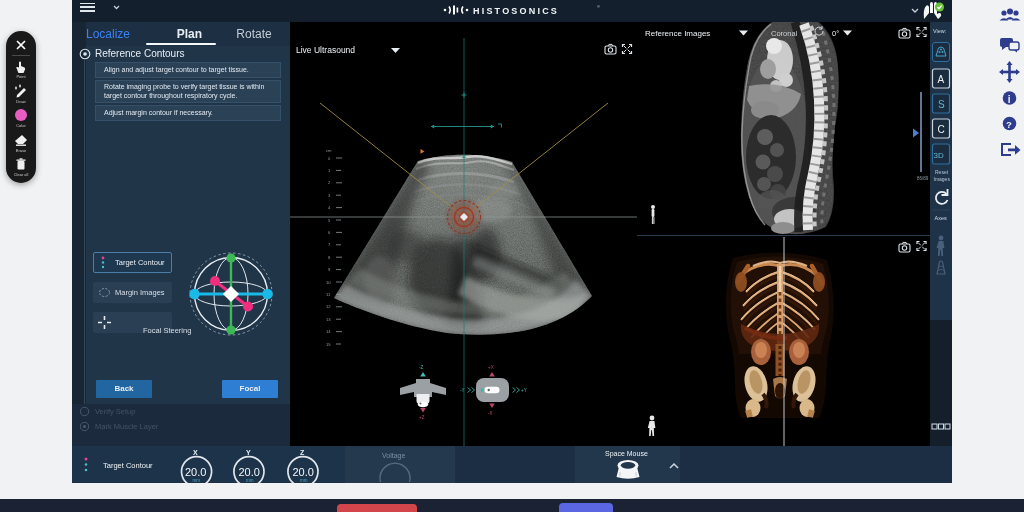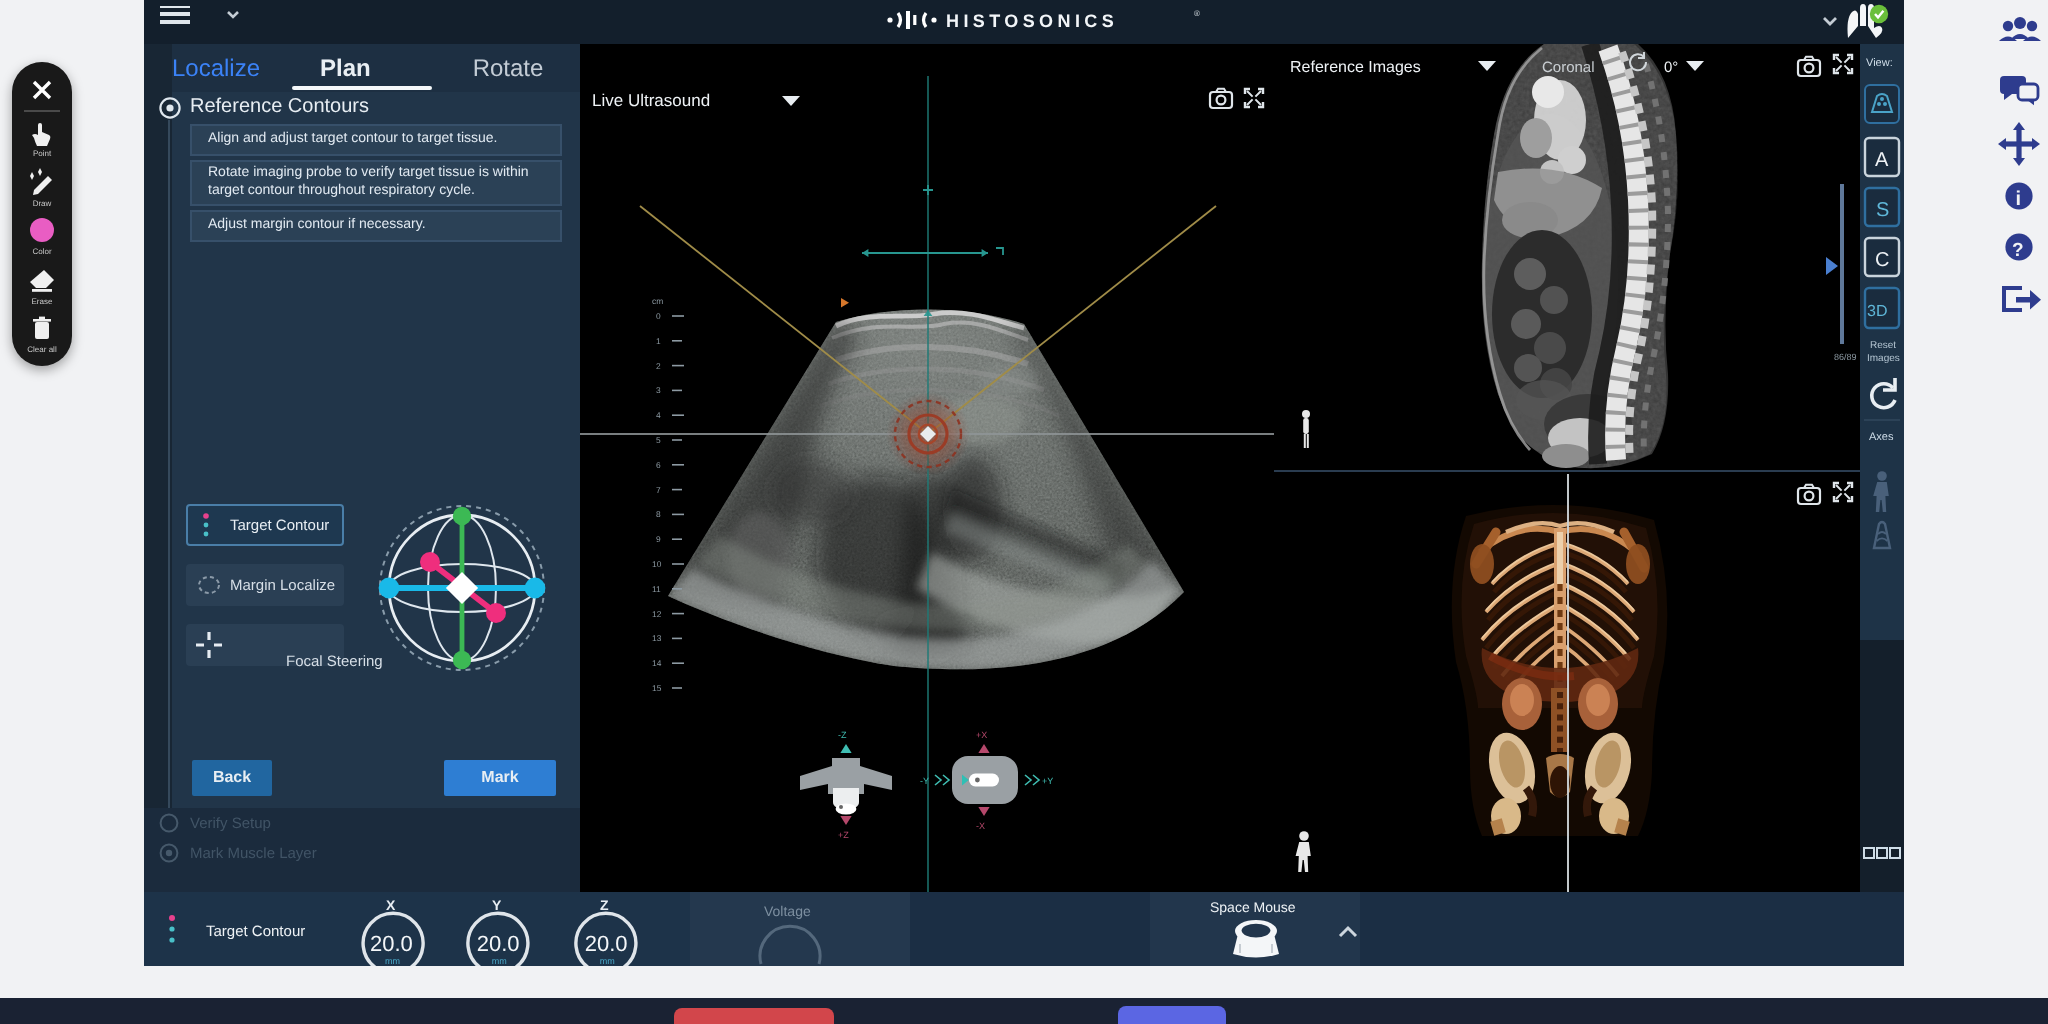--- a/index.html
+++ b/index.html
@@ -47,21 +47,21 @@
         <path d="M17.5 6 L19 7.7 L21.7 4.4" stroke="#fff" stroke-width="1.2" fill="none"></path>
       </svg>
     </div>
 
     <div class="abs" style="left:0;top:22px;width:14px;height:382px;background:#182634;"></div>
     <div class="abs" style="left:14px;top:22px;width:204px;height:24px;background:#1d2f42;"></div>
     <div class="abs" style="left:14px;top:46px;width:204px;height:358px;background:#213549;"></div>
     <div class="abs" style="left:0;top:404px;width:218px;height:42px;background:#1b2b3d;"></div>
 
     <div class="abs wt" style="left:4px;top:27px;width:64px;text-align:center;font-size:12px;color:#3b82f6;">Localize</div>
-    <div class="abs wt" style="left:88px;top:27px;width:42px;text-align:left;font-size:12px;font-weight:bold;">Plan</div>
+    <div class="abs wt" style="left:88px;top:27px;width:42px;text-align:right;font-size:12px;font-weight:bold;">Plan</div>
     <div class="abs" style="left:74px;top:42.5px;width:70px;height:2.2px;background:#f5f8fa;border-radius:2px;"></div>
     <div class="abs" style="left:152px;top:27px;width:60px;text-align:center;font-size:12px;color:#c3ccd5;">Rotate</div>
 
     <div class="abs" style="left:12px;top:60px;width:1px;height:344px;background:#35495c;"></div>
     <svg class="abs" style="left:7px;top:48px;" width="12" height="12">
         <circle cx="6" cy="6" r="4.8" stroke="#dfe7ee" stroke-width="1.1" fill="none"></circle>
         <circle cx="6" cy="6" r="1.8" fill="#dfe7ee"></circle>
       </svg>
     <div class="abs wt" style="left:23px;top:48px;font-size:10px;">Reference Contours</div>
 
@@ -77,21 +77,21 @@
     <div class="abs" style="left:21px;top:312px;width:79px;height:21px;background:#2a3f54;border-radius:2px;"></div>
     <svg class="abs" style="left:28px;top:256px;" width="6" height="14">
         <circle cx="3" cy="2" r="1.4" fill="#e8418d"></circle>
         <circle cx="3" cy="6.5" r="1.2" fill="#49c0c8"></circle>
         <circle cx="3" cy="11" r="1.2" fill="#49c0c8"></circle>
       </svg>
     <div class="abs wt" style="left:43px;top:258px;font-size:7.5px;">Target Contour</div>
     <svg class="abs" style="left:26px;top:287px;" width="13" height="11">
         <ellipse cx="6.5" cy="5.5" rx="5" ry="4" stroke="#8b9aa8" stroke-width="1" fill="none" stroke-dasharray="2 1.6"></ellipse>
       </svg>
-    <div class="abs" style="left:43px;top:288px;font-size:7.5px;color:#d7dfe7;">Margin Localize</div>
+    <div class="abs" style="left:43px;top:288px;font-size:7.5px;color:#d7dfe7;">Margin Images</div>
     <svg class="abs" style="left:26px;top:316px;" width="13" height="13">
         <path d="M6.5 0 V4 M6.5 9 V13 M0 6.5 H4 M9 6.5 H13" stroke="#e6ecf2" stroke-width="1.6"></path>
       </svg>
     <div class="abs" style="left:43px;top:326px;font-size:7.5px;color:#d7dfe7;margin-left:28px;">Focal Steering</div>
 
     <svg class="abs" style="left:116px;top:251px;" width="86" height="86" viewBox="0 0 86 86">
       <circle cx="43" cy="43" r="41" stroke="#93a6b5" stroke-width="1" fill="none" stroke-dasharray="2.5 2.5" opacity="0.9"></circle>
       <circle cx="43" cy="43" r="36.5" stroke="#e7edf2" stroke-width="1.4" fill="none"></circle>
       <ellipse cx="43" cy="43" rx="17" ry="36.5" stroke="#dfe7ee" stroke-width="1" fill="none"></ellipse>
       <ellipse cx="43" cy="43" rx="36.5" ry="12" stroke="#dfe7ee" stroke-width="1" fill="none"></ellipse>
@@ -100,22 +100,22 @@
       <line x1="27" y1="30" x2="60" y2="55.5" stroke="#ef2e7d" stroke-width="3"></line>
       <circle cx="43" cy="7" r="4.6" fill="#3cb954"></circle>
       <circle cx="43" cy="79" r="4.6" fill="#3cb954"></circle>
       <circle cx="6.5" cy="43" r="5.2" fill="#19b9e8"></circle>
       <circle cx="79.5" cy="43" r="5.2" fill="#19b9e8"></circle>
       <circle cx="27" cy="30" r="5" fill="#ef2e7d"></circle>
       <circle cx="60" cy="55.5" r="5" fill="#ef2e7d"></circle>
       <rect x="37.3" y="37.3" width="11.4" height="11.4" fill="#ffffff" transform="rotate(45 43 43)"></rect>
     </svg>
 
-    <div class="abs wt" style="left:24px;top:380px;width:40px;height:18px;background:#2166a0;border-radius:1px;text-align:center;font-size:8px;font-weight:bold;line-height:18px;">Back</div>
-    <div class="abs wt" style="left:150px;top:380px;width:56px;height:18px;background:#2e7ed3;border-radius:1px;text-align:center;font-size:8px;font-weight:bold;line-height:18px;">Mark</div>
+    <div class="abs wt" style="left:24px;top:380px;width:56px;height:18px;background:#2166a0;border-radius:1px;text-align:center;font-size:8px;font-weight:bold;line-height:18px;">Back</div>
+    <div class="abs wt" style="left:150px;top:380px;width:56px;height:18px;background:#2e7ed3;border-radius:1px;text-align:center;font-size:8px;font-weight:bold;line-height:18px;">Focal</div>
 
     <svg class="abs" style="left:7px;top:406px;" width="11" height="11">
         <circle cx="5.5" cy="5.5" r="4.2" stroke="#46596b" stroke-width="1" fill="none"></circle>
       </svg>
     <div class="abs" style="left:23px;top:407px;font-size:7.5px;color:#415466;">Verify Setup</div>
     <svg class="abs" style="left:7px;top:421px;" width="11" height="11">
         <circle cx="5.5" cy="5.5" r="4.2" stroke="#46596b" stroke-width="1" fill="none"></circle>
         <circle cx="5.5" cy="5.5" r="1.6" fill="#46596b"></circle>
       </svg>
     <div class="abs" style="left:23px;top:422px;font-size:7.5px;color:#415466;">Mark Muscle Layer</div>

